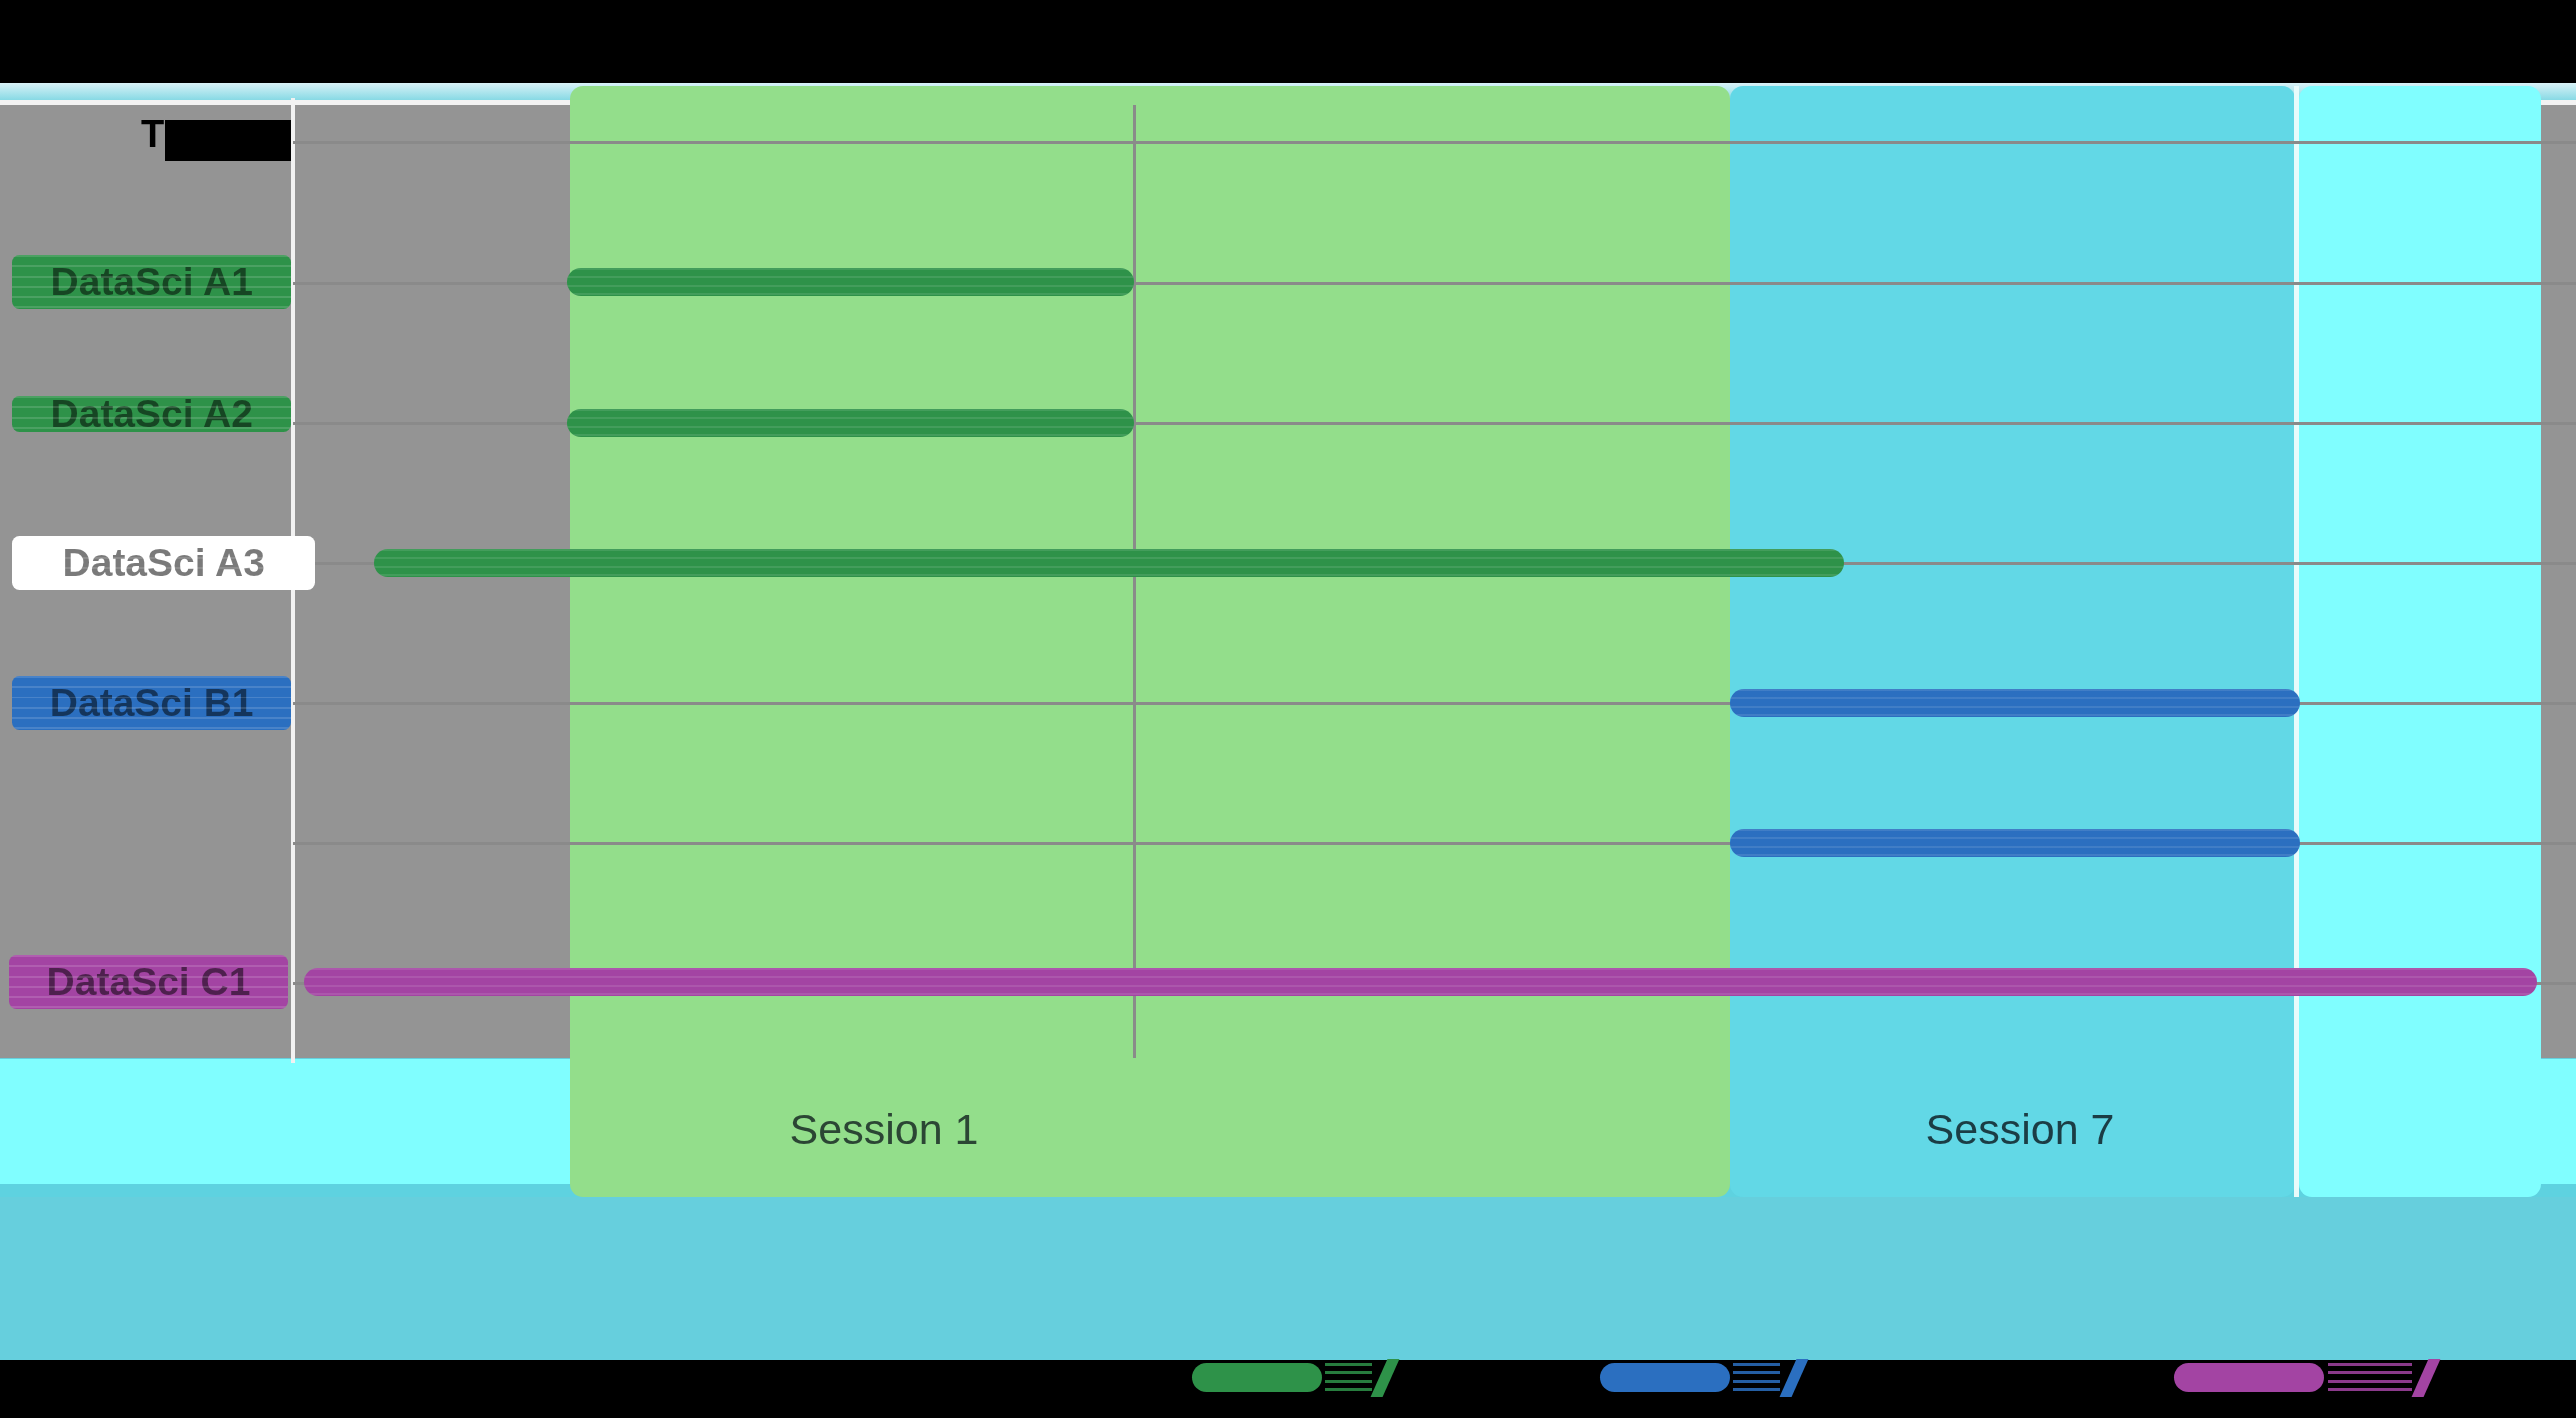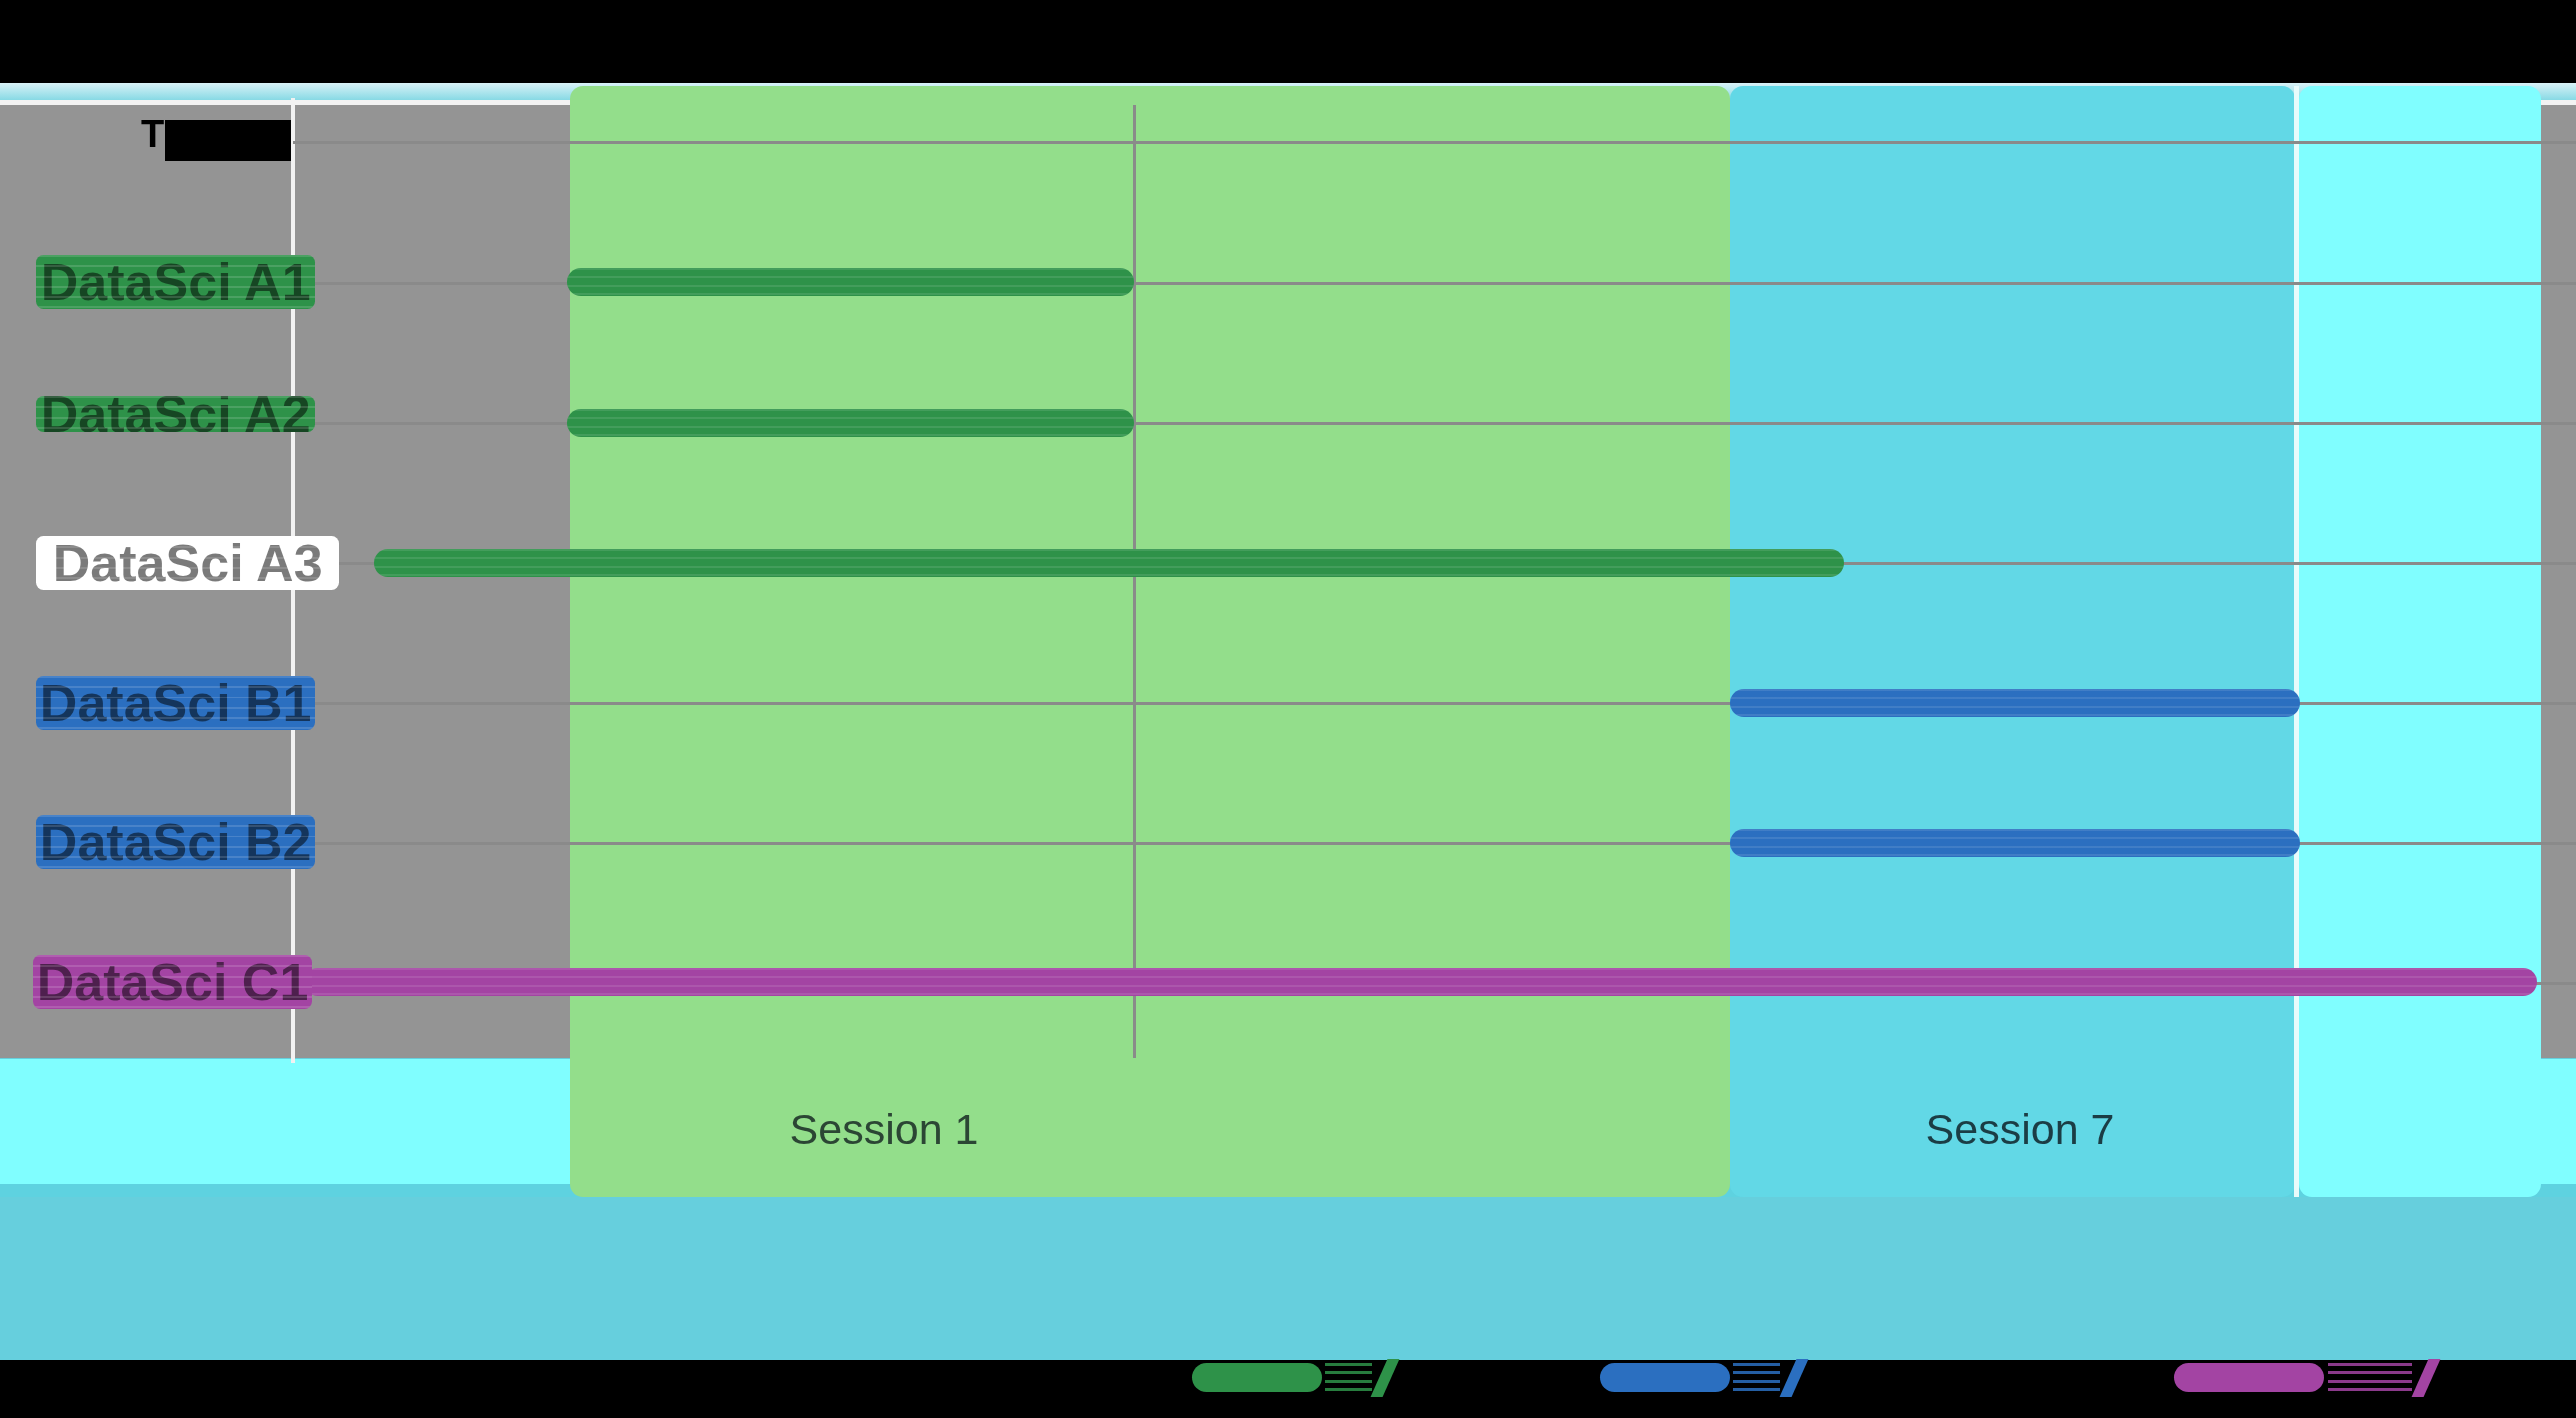--- a/index.html
+++ b/index.html
@@ -1,20 +1,20 @@
 <!DOCTYPE html>
 <html style="font-size:15px"><head>
 <meta charset="utf-8">
 <style>
   html,body{margin:0;padding:0;background:#000;}
   .stage{position:relative;width:2576px;height:1419px;overflow:hidden;background:#000;
          font-family:"Liberation Sans",sans-serif;}
   .abs{position:absolute;box-sizing:border-box;}
-  .chip{display:flex;align-items:center;justify-content:center;font-weight:bold;font-size:52px;
-        color:rgba(0,0,0,0.52);border-radius:7.5px;overflow:hidden;margin-left:24px;}
+  .chip{display:flex;align-items:center;justify-content:center;font-weight:bold;font-size:39px;
+        color:rgba(0,0,0,0.52);border-radius:7.5px;overflow:hidden;}
   .chip::after{content:"";position:absolute;left:0;top:0;right:0;bottom:0;
         background:repeating-linear-gradient(180deg, rgba(255,255,255,0.14) 0 1.9px, transparent 1.9px 10.3px);}
   .bar{border-radius:15px;}
   .bar::after{content:"";position:absolute;left:0;top:0;right:0;bottom:0;border-radius:15px;
         background:repeating-linear-gradient(180deg, rgba(255,255,255,0.10) 0 1.9px, transparent 1.9px 8.4px);}
   .session-label{font-size:43px;transform:translate(-50%,-50%);white-space:nowrap;}
   .axis-title{font-weight:bold;font-size:38px;color:#000;}
   .slash{transform:skewX(-24deg);}
 </style>
 </head>
@@ -43,21 +43,20 @@
     <div class="abs bar" style="left: 567px; top: 268px; width: 567px; height: 28px; background: rgb(46, 146, 73);"></div>
     <div class="abs bar" style="left: 567px; top: 409px; width: 567px; height: 28px; background: rgb(46, 146, 73);"></div>
     <div class="abs bar" style="left: 374px; top: 549px; width: 1470px; height: 28px; background: rgb(46, 146, 73);"></div>
     <div class="abs bar" style="left: 1730px; top: 689px; width: 570px; height: 28px; background: rgb(43, 111, 192);"></div>
     <div class="abs bar" style="left: 1730px; top: 829px; width: 570px; height: 28px; background: rgb(43, 111, 192);"></div>
     <div class="abs bar" style="left: 304px; top: 968px; width: 2233px; height: 28px; background: rgb(163, 68, 163);"></div>
     <div class="abs chip" style="left: 12.2px; top: 255px; width: 279px; height: 54px; background: rgb(46, 146, 73);">DataSci A1</div>
     <div class="abs chip" style="left: 12.2px; top: 396px; width: 279px; height: 36px; background: rgb(46, 146, 73);">DataSci A2</div>
     <div class="abs chip" style="left: 12.2px; top: 536px; width: 303px; height: 54px; background: #ffffff;">DataSci A3</div>
     <div class="abs chip" style="left: 12.2px; top: 676px; width: 279px; height: 54px; background: rgb(43, 111, 192);">DataSci B1</div>
-    <div class="abs chip" style="left: 12.2px; top: 815px; width: 279px; height: 54px; background: rgb(43, 111, 192);">DataSci B2</div>
     <div class="abs chip" style="left: 9px; top: 955px; width: 279px; height: 54px; background: rgb(163, 68, 163);">DataSci C1</div>
     <div class="abs axis-title" style="left: 141px; top: 113px;">T</div>
     <div class="abs" style="left: 165px; top: 120px; width: 126px; height: 41px; background: rgb(0, 0, 0);"></div>
     <div class="abs session-label" style="left: 884px; top: 1129px; color: rgb(43, 70, 52);">Session 1</div>
     <div class="abs session-label" style="left: 2020px; top: 1129px; color: rgb(27, 61, 69);">Session 7</div>
     <div class="abs" style="left: 1192px; top: 1363px; width: 130px; height: 29px; background: rgb(46, 146, 73); border-radius: 15px;"></div>
     <div class="abs" style="left: 1325px; top: 1363px; width: 47px; height: 29px; background: repeating-linear-gradient(rgb(46, 146, 73) 0px, rgb(46, 146, 73) 2.8px, transparent 2.8px, transparent 8.4px); opacity: 0.85;"></div>
     <div class="abs slash" style="left: 1379px; top: 1359px; width: 12.2px; height: 38px; background: rgb(46, 146, 73);"></div>
     <div class="abs" style="left: 1600px; top: 1363px; width: 130px; height: 29px; background: rgb(43, 111, 192); border-radius: 15px;"></div>
     <div class="abs" style="left: 1733px; top: 1363px; width: 47px; height: 29px; background: repeating-linear-gradient(rgb(43, 111, 192) 0px, rgb(43, 111, 192) 2.8px, transparent 2.8px, transparent 8.4px); opacity: 0.85;"></div>

